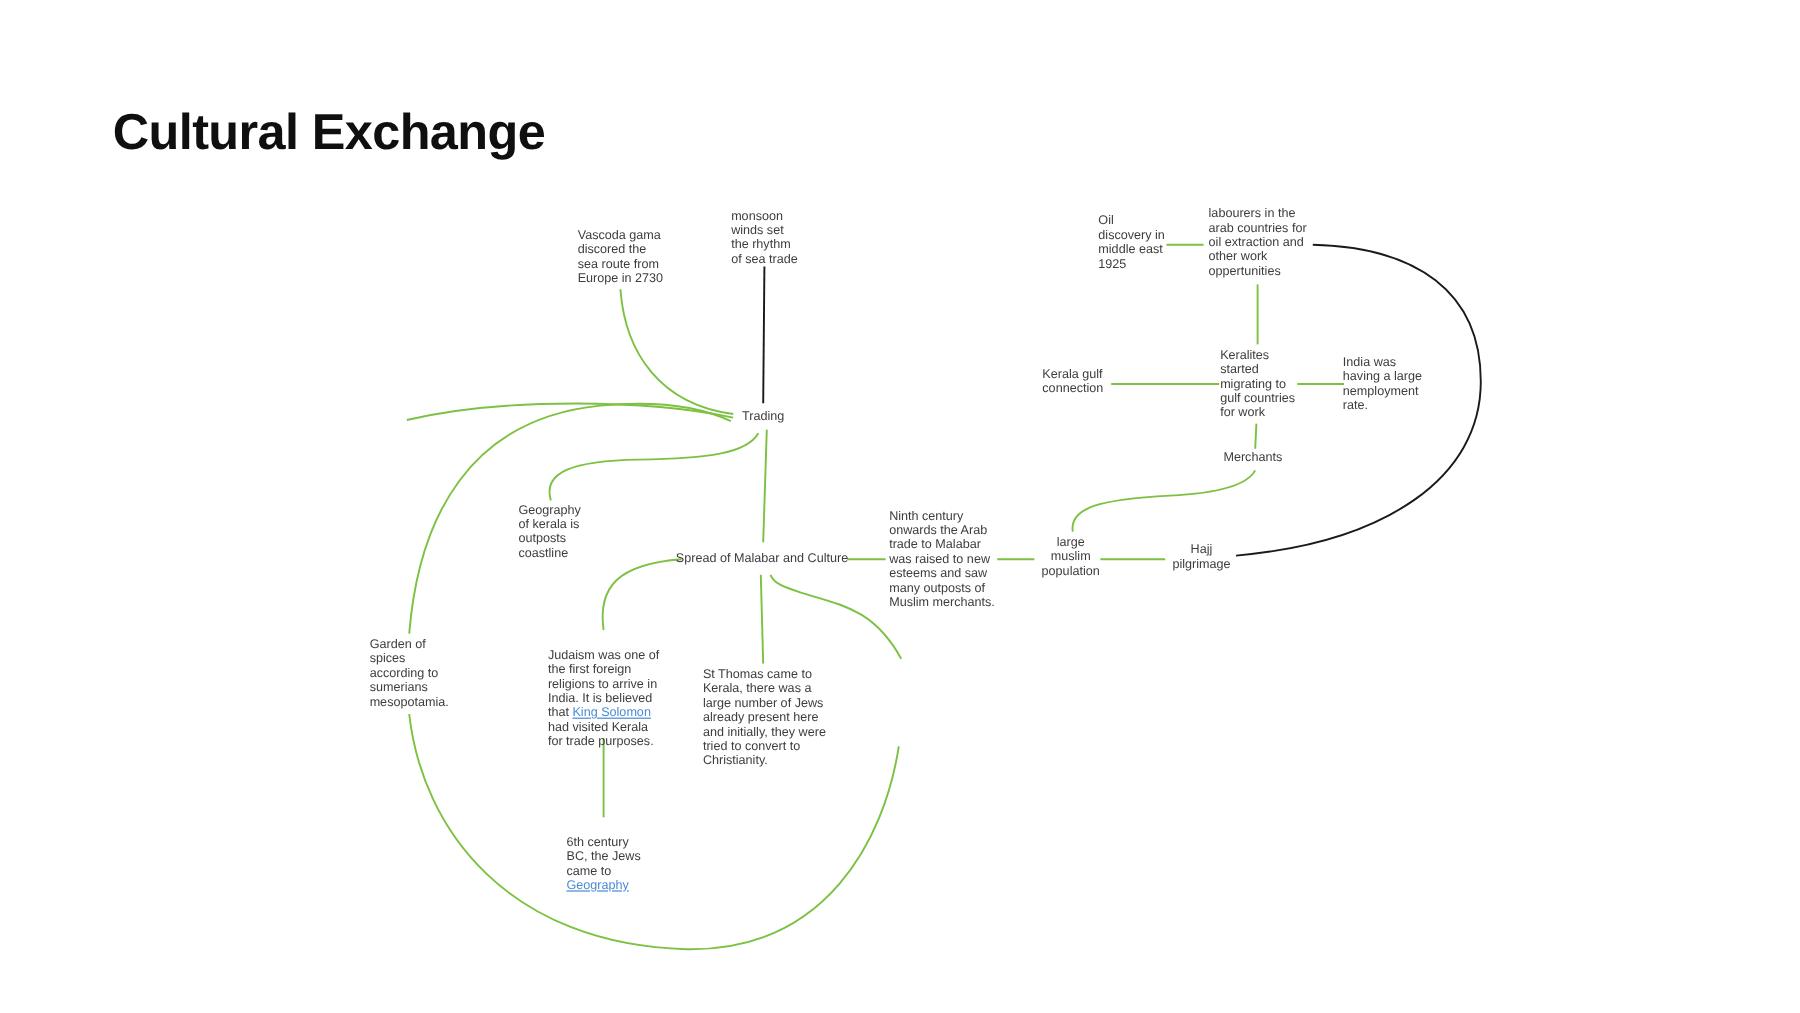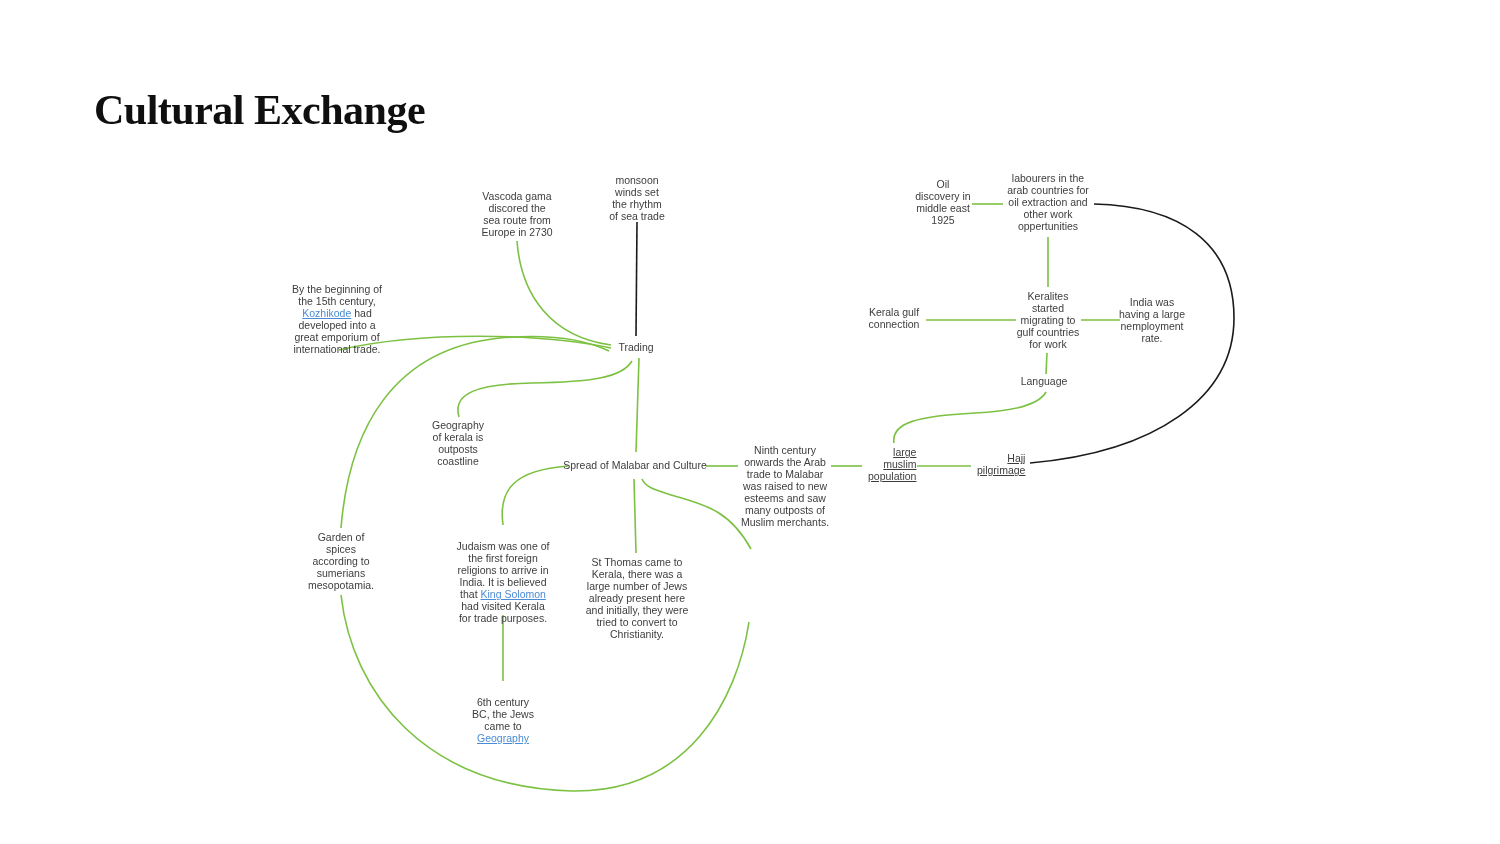--- a/index.html
+++ b/index.html
@@ -2,29 +2,29 @@
 <html><head>
 <meta charset="utf-8">
 <style>
   html,body{margin:0;padding:0;background:#ffffff;}
   .canvas{
     position:relative;width:1500px;height:844px;background:#ffffff;overflow:hidden;
     font-family:"Liberation Sans",sans-serif;
   }
   .title{
     position:absolute;left:94px;top:86px;
-    font-family:Liberation Serif, serif;
+    font-family:Liberation Sans, sans-serif;
     font-weight:bold;font-size:42px;letter-spacing:-0.5px;color:#0f0f0f;
   }
   .node{
     position:absolute;font-size:10.5px;line-height:12px;color:#3d3d3d;
-    white-space:pre-line;text-align:center;
+    white-space:pre-line;
   }
   .node.c{transform:translateX(-50%);}
-  .node.l{text-align:right;text-decoration:underline;}
+  .node.l{text-align:center;}
   .lnk{color:#4a8bd4;text-decoration:underline;cursor:pointer;}
   svg.wires{position:absolute;left:0;top:0;}
   svg.wires path{fill:none;}
   .gw{stroke:#7cc142;stroke-width:1.6px;}
   .bw{stroke:#1a1a1a;stroke-width:1.6px;}
 </style>
 </head>
 <body>
 
 <div class="canvas">
@@ -79,55 +79,47 @@
 discovery in
 middle east
 1925</div>
 
   <div class="node c" style="left:1048px;top:172px">labourers in the
 arab countries for
 oil extraction and
 other work
 oppertunities</div>
 
-  <div class="node c" style="left:337px;top:271px">
-    <span>By the beginning of
-the 15th century,
-</span><a class="lnk">Kozhikode</a><span> had
-developed into a
-great emporium of
-international trade.</span>
-  </div>
 
   <div class="node c" style="left:894px;top:306px">Kerala gulf
 connection</div>
 
   <div class="node c" style="left:1048px;top:290px">Keralites
 started
 migrating to
 gulf countries
 for work</div>
 
   <div class="node c" style="left:1152px;top:296px">India was
 having a large
 nemployment
 rate.</div>
 
   <div class="node c" style="left:636px;top:341px">Trading</div>
 
-  <div class="node c" style="left:1044px;top:375px">Language</div>
+  <div class="node c" style="left:1044px;top:375px">Merchants</div>
 
   <div class="node c" style="left:458px;top:419px">Geography
 of kerala is
 outposts
 coastline</div>
 
   <div class="node c" style="left:635px;top:459px">Spread of Malabar and Culture</div>
 
-  <div class="node c" style="left:785px;top:444px">Ninth century
+  <div class="node c" style="left:785px;top:424px">Ninth century
 onwards the Arab
 trade to Malabar
 was raised to new
 esteems and saw
 many outposts of
 Muslim merchants.</div>
 
   <div class="node l" style="left:868px;top:446px">large
 muslim
 population</div>

